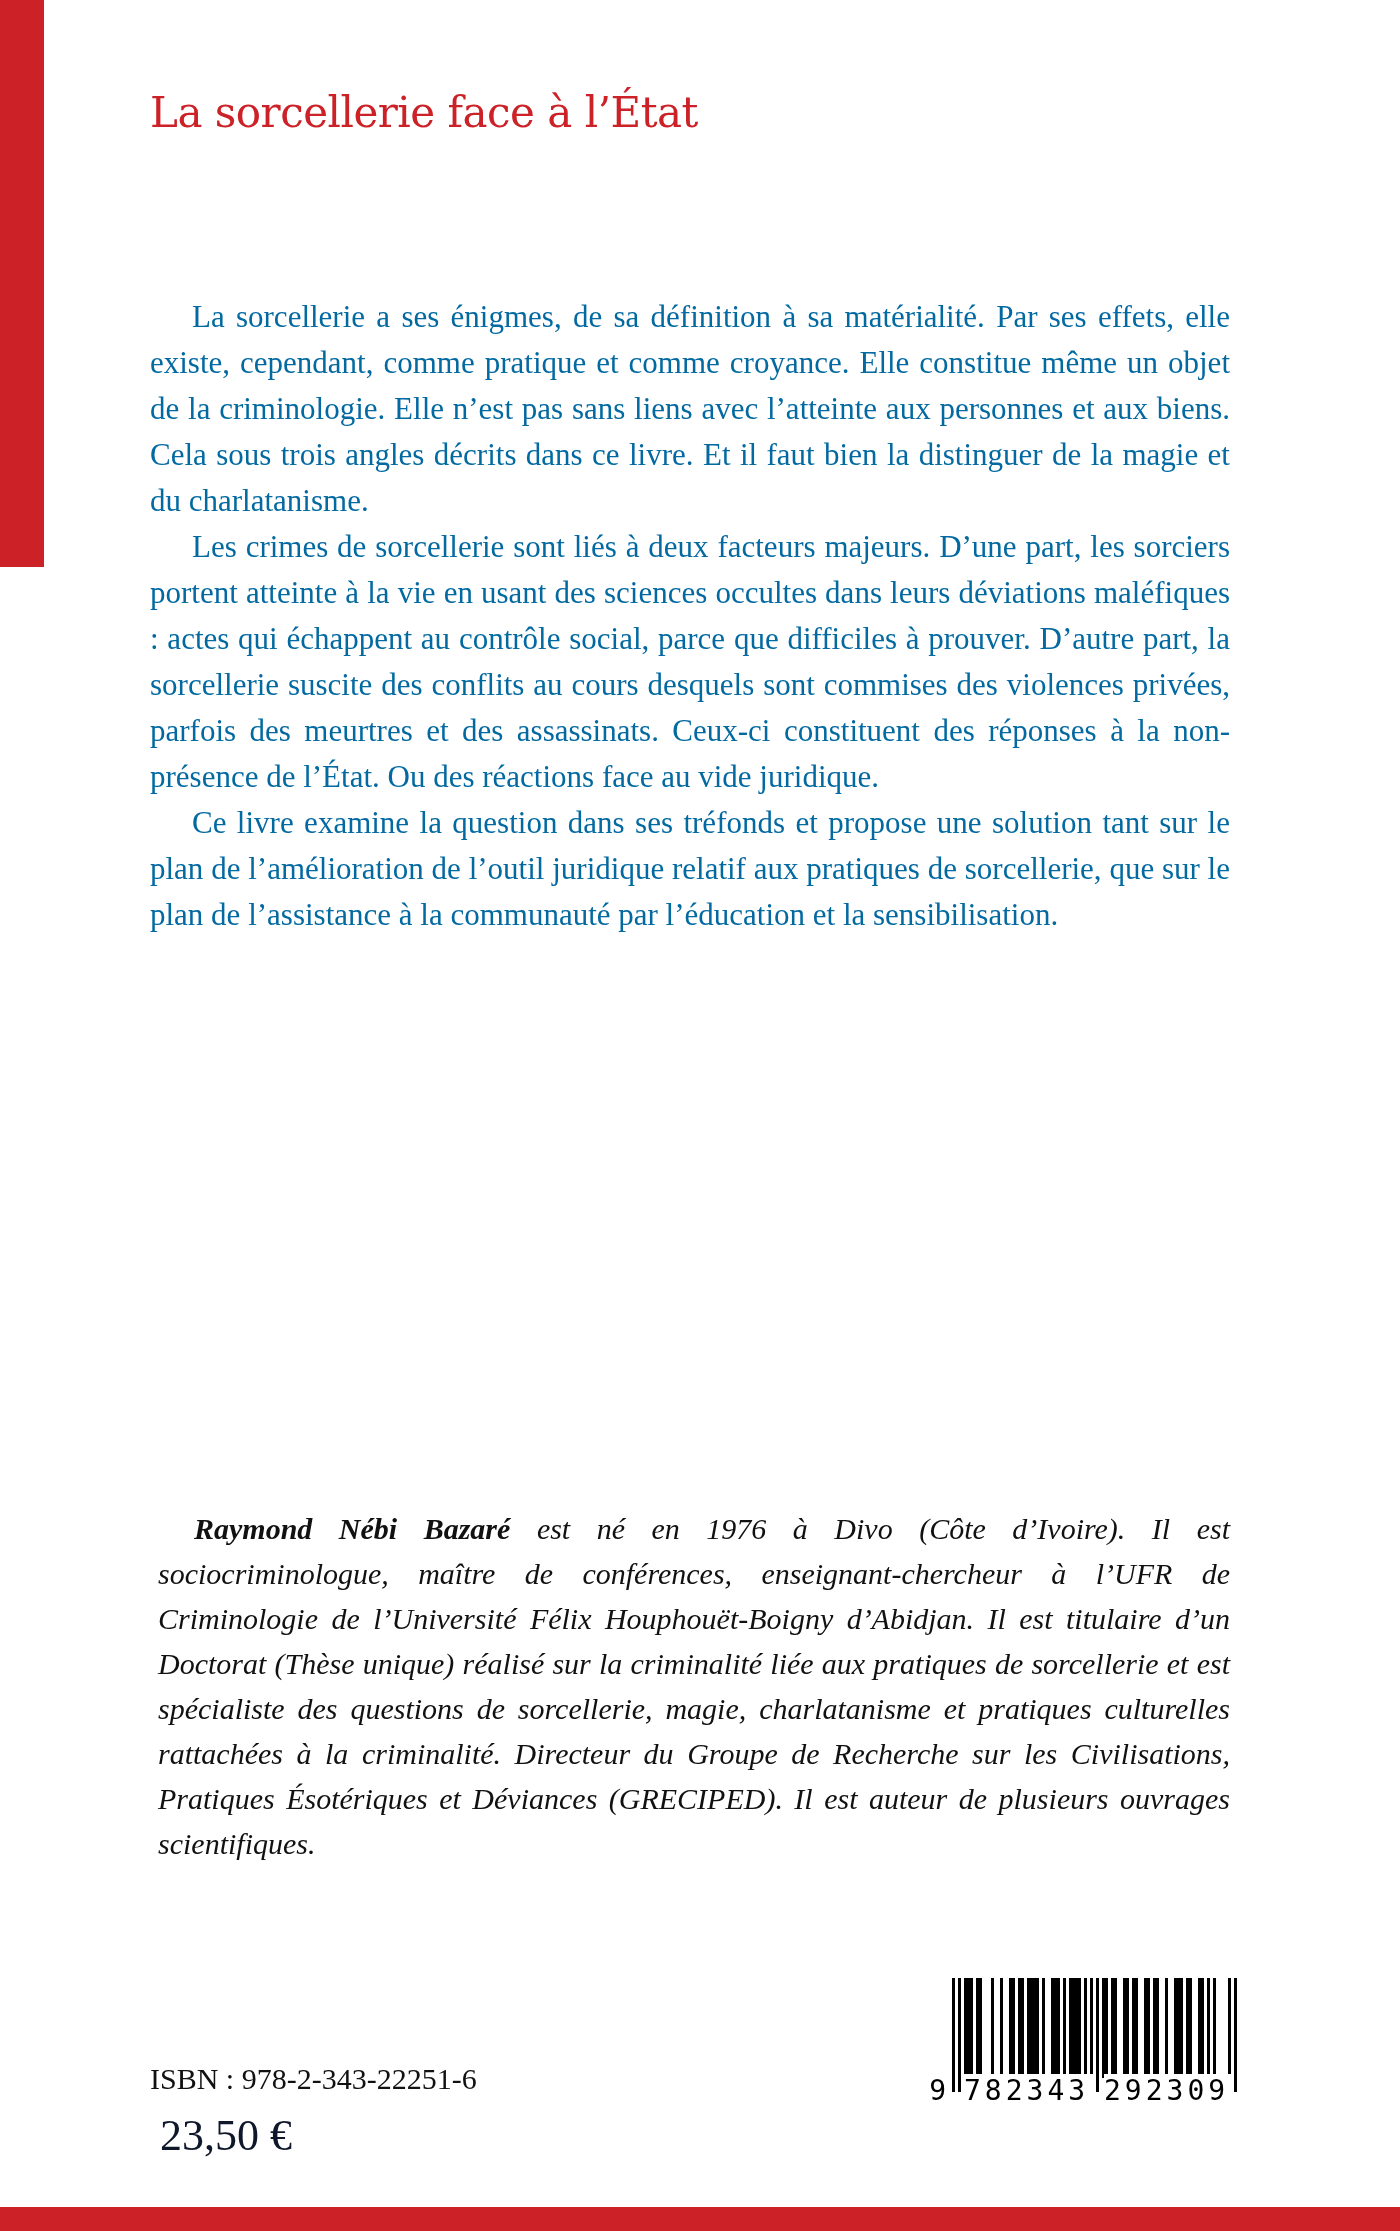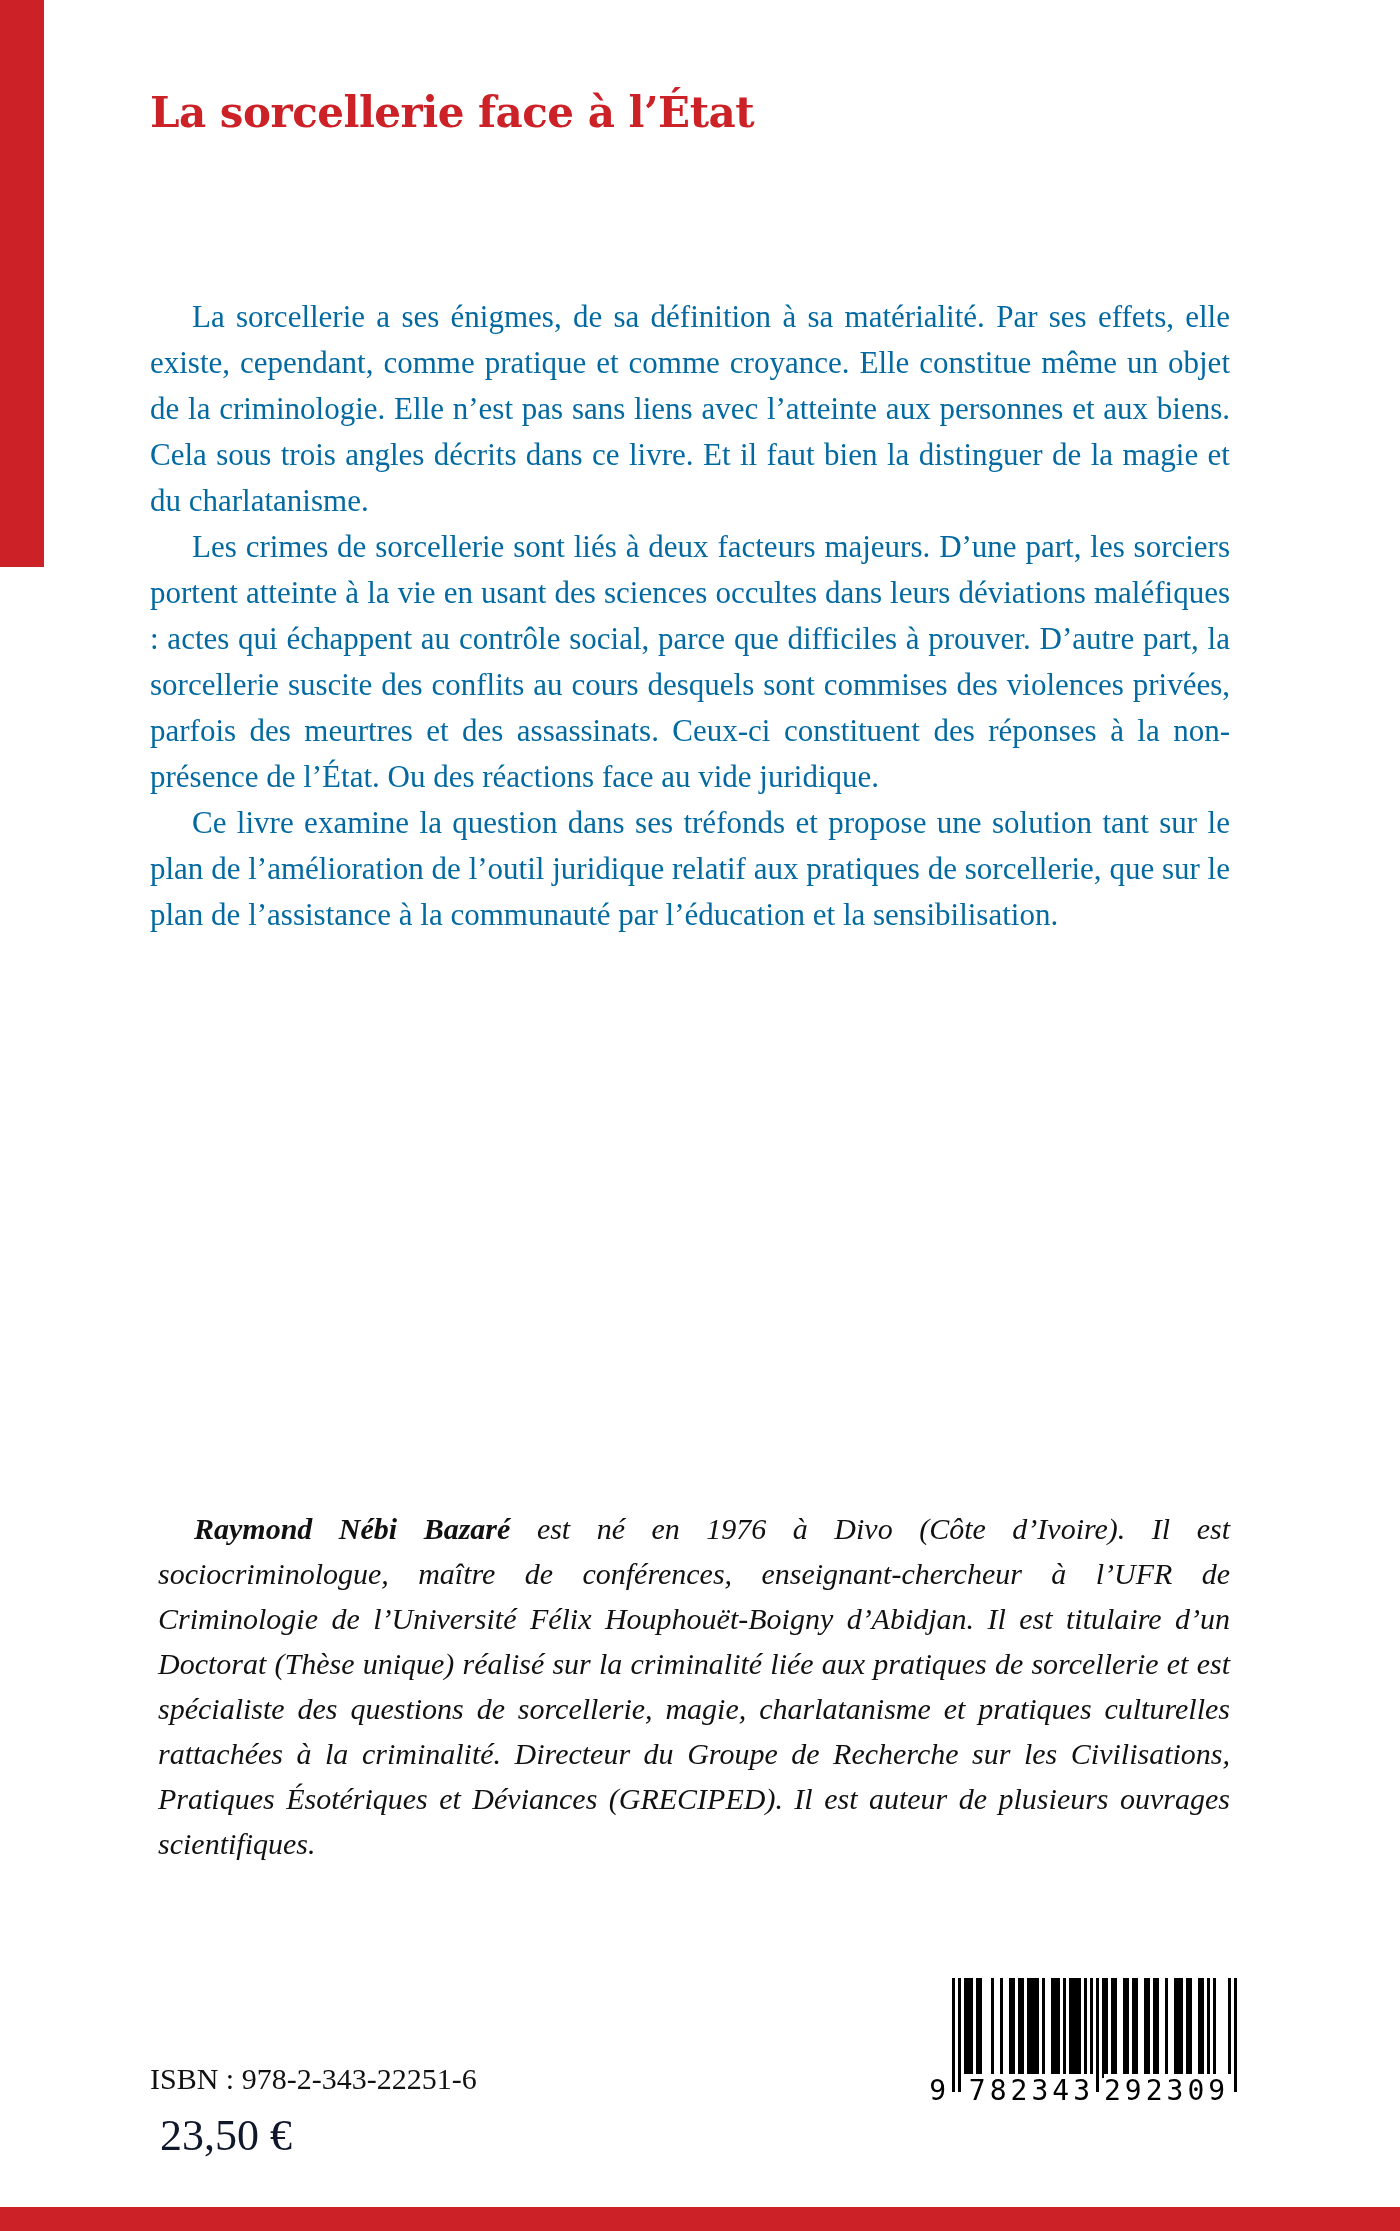--- a/index.html
+++ b/index.html
@@ -12,21 +12,21 @@
   .red-bar-left {
     position:absolute; left:0; top:0; width:44px; height:567px;
     background:#cb2127;
   }
   .red-bar-bottom {
     position:absolute; left:0; bottom:0; width:100%; height:24px;
     background:#cb2127;
   }
   .title {
     position:absolute; left:150px; top:88px; width:1100px;
-    font-family:"DejaVu Serif", serif; font-weight:700;
+    font-family:"DejaVu Serif", serif; font-weight:400;
     font-size:42px; letter-spacing:-0.5px; color:#cb2127;
   }
   .subtitle {
     position:absolute; left:150px; top:186px; width:1100px;
     font-family:"Liberation Sans", sans-serif; font-weight:400;
     font-size:30px; color:#3f3f3e;
   }
   .synopsis {
     position:absolute; left:150px; top:294px; width:1080px;
     font-size:31px; line-height:46px; text-align:justify; color:#0369a1;
@@ -51,21 +51,21 @@
     background:#ffffff;
   }
   #bc-svg { position:absolute; left:0; top:0; }
   #bc-svg rect { fill:#000000; }
   .bc-digits span {
     position:absolute; top:96px;
     font-family:"DejaVu Sans Mono", monospace;
     font-size:28px; color:#000000; background:#ffffff;
   }
   .bc-d0 { left:-30px; width:24px; text-align:right; }
-  .bc-d1 { left:12px;  width:130px; letter-spacing:4px;text-align:right; }
+  .bc-d1 { left:12px;  width:130px; letter-spacing:4px; }
   .bc-d2 { left:152px; width:130px; letter-spacing:4px; }
 </style>
 </head>
 <body>
 
 <div class="page">
 
   <div class="red-bar-left" style="background: rgb(203, 33, 39);"></div>
 
   <h1 class="title" style="color: rgb(203, 33, 39);">La sorcellerie face à l’État</h1>

